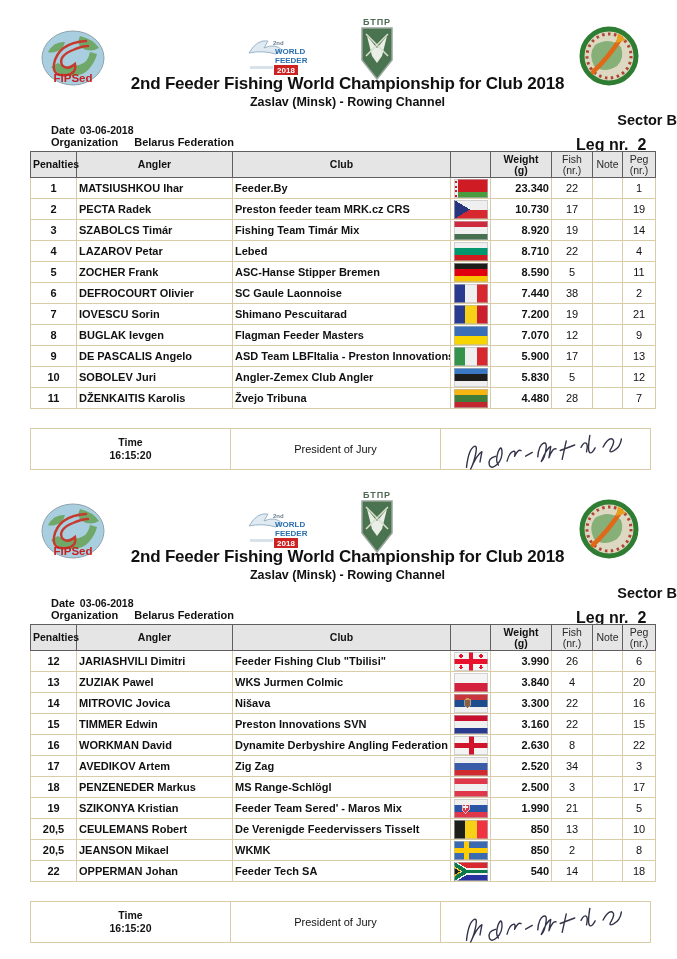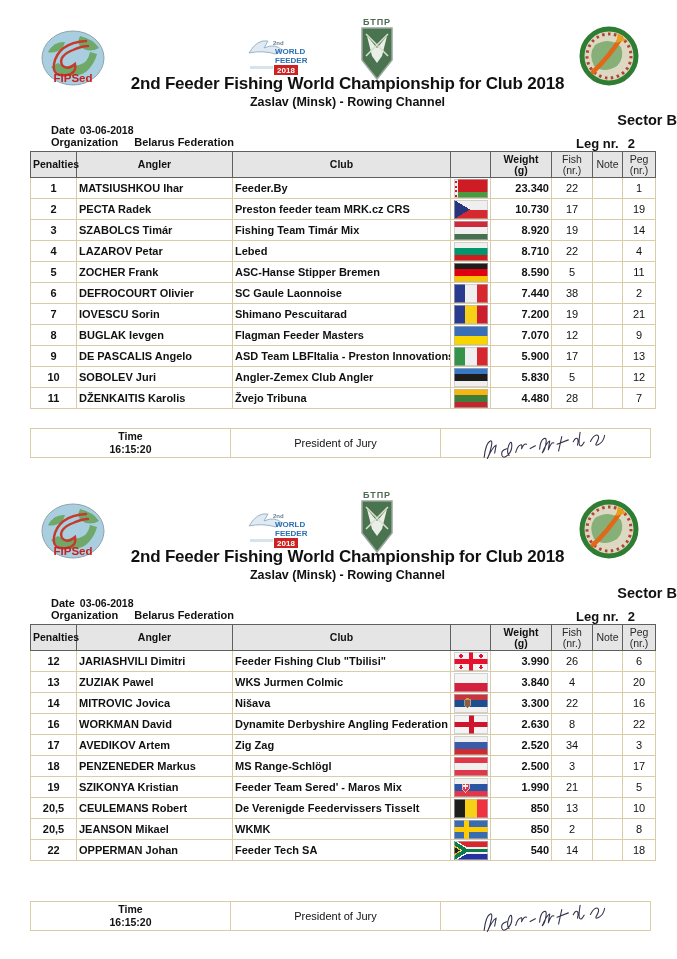--- a/index.html
+++ b/index.html
@@ -24,21 +24,21 @@
 
   
   .doc-title   { top:74px;  left:0; width:100%; text-align:center; font-size:17px;   font-weight:bold; letter-spacing:-0.2px; }
   .doc-subtitle{ top:95px;  left:0; width:100%; text-align:center; font-size:12.5px; font-weight:bold; }
   .doc-sector  { top:112px; left:0; width:100%; text-align:right; font-size:14.5px; font-weight:bold; }
 
   .meta-date { left:33px; top:124px; font-size:11px; font-weight:bold; }
   .meta-date .val { margin-left:5px; font-size:10.5px;text-align:center; }
   .meta-org  { left:33px; top:136px; font-size:11px; font-weight:bold; }
   .meta-org .val { margin-left:16px; }
-  .meta-leg  { left:558px; top:136px; font-size:13px; font-weight:bold; }
+  .meta-leg  { left:558px; top:136px; font-size:16px; font-weight:bold; }
   .meta-leg .val { margin-left:9px; }
 
   
   table.results { position:absolute; left:30px; top:151px; width:625px;
     border-collapse:collapse; table-layout:fixed; }
   table.results thead th {
     background:#e5e5e5; border:1px solid #5f5f5f;
     font-size:10.5px; line-height:11px; height:26px; text-align:center;
     padding:1px 2px; font-weight:bold; color:#111;
   }
@@ -51,21 +51,21 @@
   td.c-ang  { padding-left:12px; font-weight:bold; }
   td.c-club { padding-left:6px;  font-weight:bold; }
   td.c-flag { text-align:center; padding:0; }
   td.c-flag svg { vertical-align:middle; }
   td.c-wt   { text-align:right; padding-right:11px; font-weight:bold; }
   td.c-fish { text-align:center; }
   td.c-note { }
   td.c-peg  { text-align:center; }
 
   
-  .sign-box { position:absolute; left:30px; top:428px; width:621px; height:30px;
+  .sign-box { position:absolute; left:30px; top:428px; width:621px; height:42px;
     border:1px solid #d9cca6; display:flex; }
   .sign-cell { border-right:1px solid #d9cca6; display:flex; flex-direction:column;
     align-items:center; justify-content:center; }
   .sign-cell:last-child { border-right:none; }
   .sc-time { width:200px; font-size:10.5px; font-weight:bold; line-height:13px; }
   .sc-jury { width:210px; font-size:11px; font-weight:normal; }
   .sc-sign { flex:1; }
 </style>
 </head>
 <body>
@@ -481,20 +481,35 @@
                 <path d="M10.5,5.5 h6 v5 l-3,3.5 l-3,-3.5 z" fill="#8e5f3d" stroke="#cfcfcf" stroke-width="0.6"></path>
                 <rect x="12" y="4.2" width="3" height="1.6" fill="#c8a24a"></rect>
                 <rect x="0.3" y="0.3" width="33.4" height="18.4" fill="none" stroke="#bbbbbb" stroke-width="0.6"></rect>
               </svg></td>
             <td class="c-wt">3.300</td>
             <td class="c-fish">22</td>
             <td class="c-note"></td>
             <td class="c-peg">16</td>
           </tr>
           <tr>
+            <td class="c-pen">15</td>
+            <td class="c-ang">TIMMER Edwin</td>
+            <td class="c-club">Preston Innovations SVN</td>
+            <td class="c-flag"><svg width="34" height="19" viewBox="0 0 34 19" shape-rendering="crispEdges">
+                <rect x="0" y="0" width="34" height="6.583333333333333" fill="#c8102e"></rect>
+                <rect x="0" y="6.333333333333333" width="34" height="6.583333333333333" fill="#f0f0f0"></rect>
+                <rect x="0" y="12.666666666666666" width="34" height="6.583333333333333" fill="#2a3b8f"></rect>
+                <rect x="0.3" y="0.3" width="33.4" height="18.4" fill="none" stroke="#bbbbbb" stroke-width="0.6"></rect>
+              </svg></td>
+            <td class="c-wt">3.160</td>
+            <td class="c-fish">22</td>
+            <td class="c-note"></td>
+            <td class="c-peg">15</td>
+          </tr>
+          <tr>
             <td class="c-pen">16</td>
             <td class="c-ang">WORKMAN David</td>
             <td class="c-club">Dynamite Derbyshire Angling Federation</td>
             <td class="c-flag"><svg width="34" height="19" viewBox="0 0 34 19" shape-rendering="crispEdges">
                 <rect x="0" y="0" width="34" height="19" fill="#f4f4f4"></rect>
                 <rect x="14.5" y="0" width="5" height="19" fill="#cf142b"></rect>
                 <rect x="0" y="7" width="34" height="5" fill="#cf142b"></rect>
                 <rect x="0.3" y="0.3" width="33.4" height="18.4" fill="none" stroke="#bbbbbb" stroke-width="0.6"></rect>
               </svg></td>
             <td class="c-wt">2.630</td>

